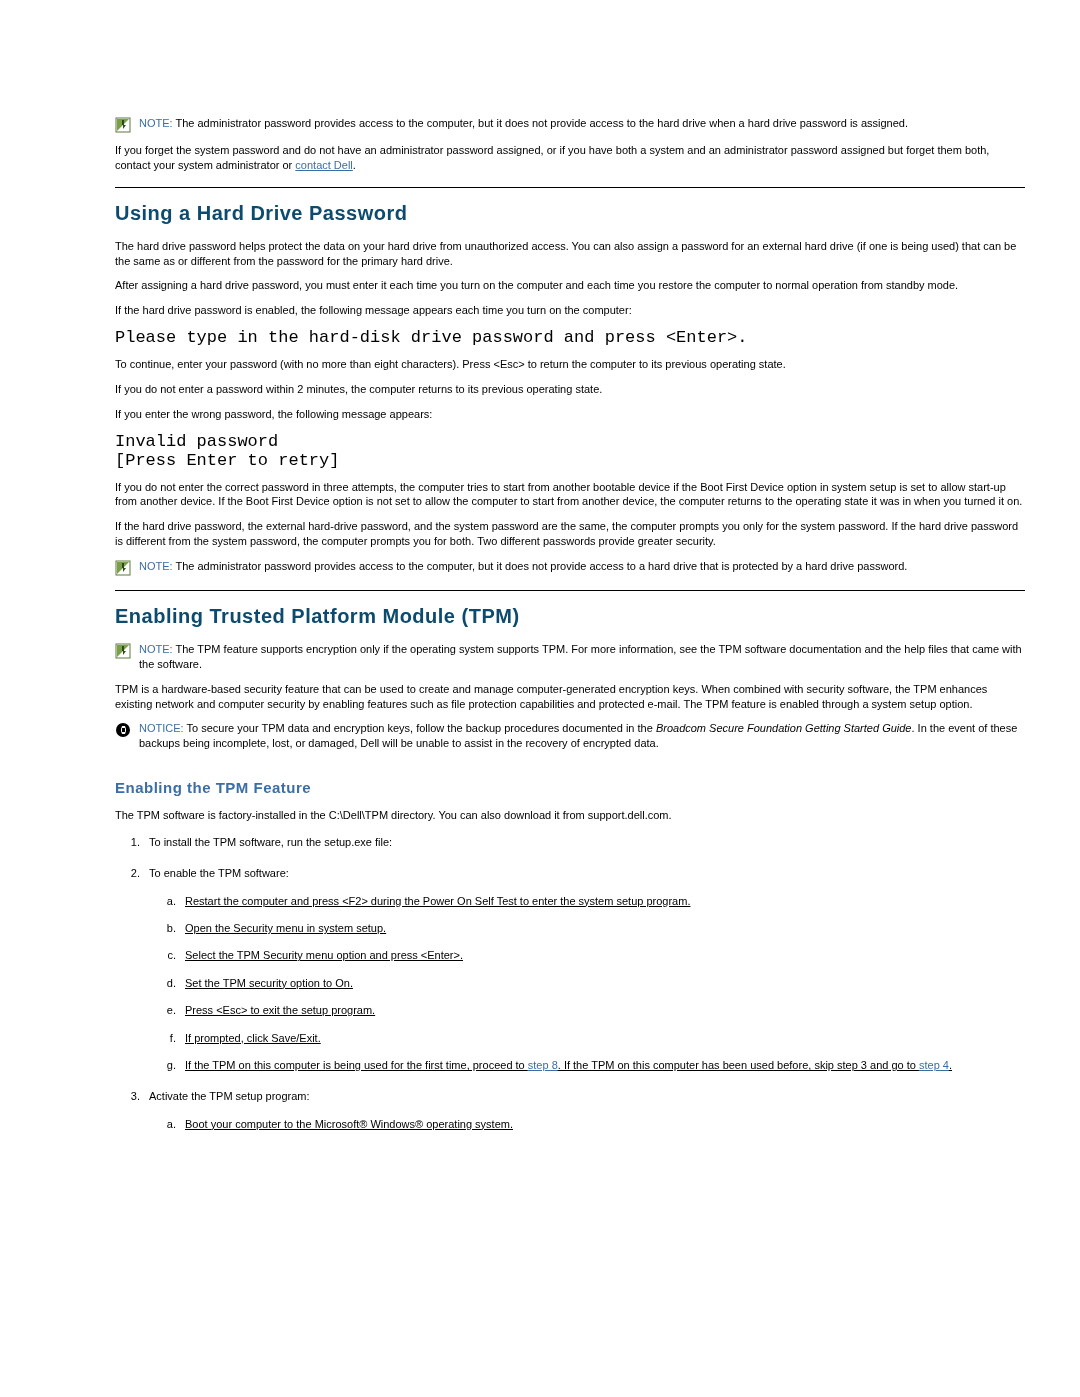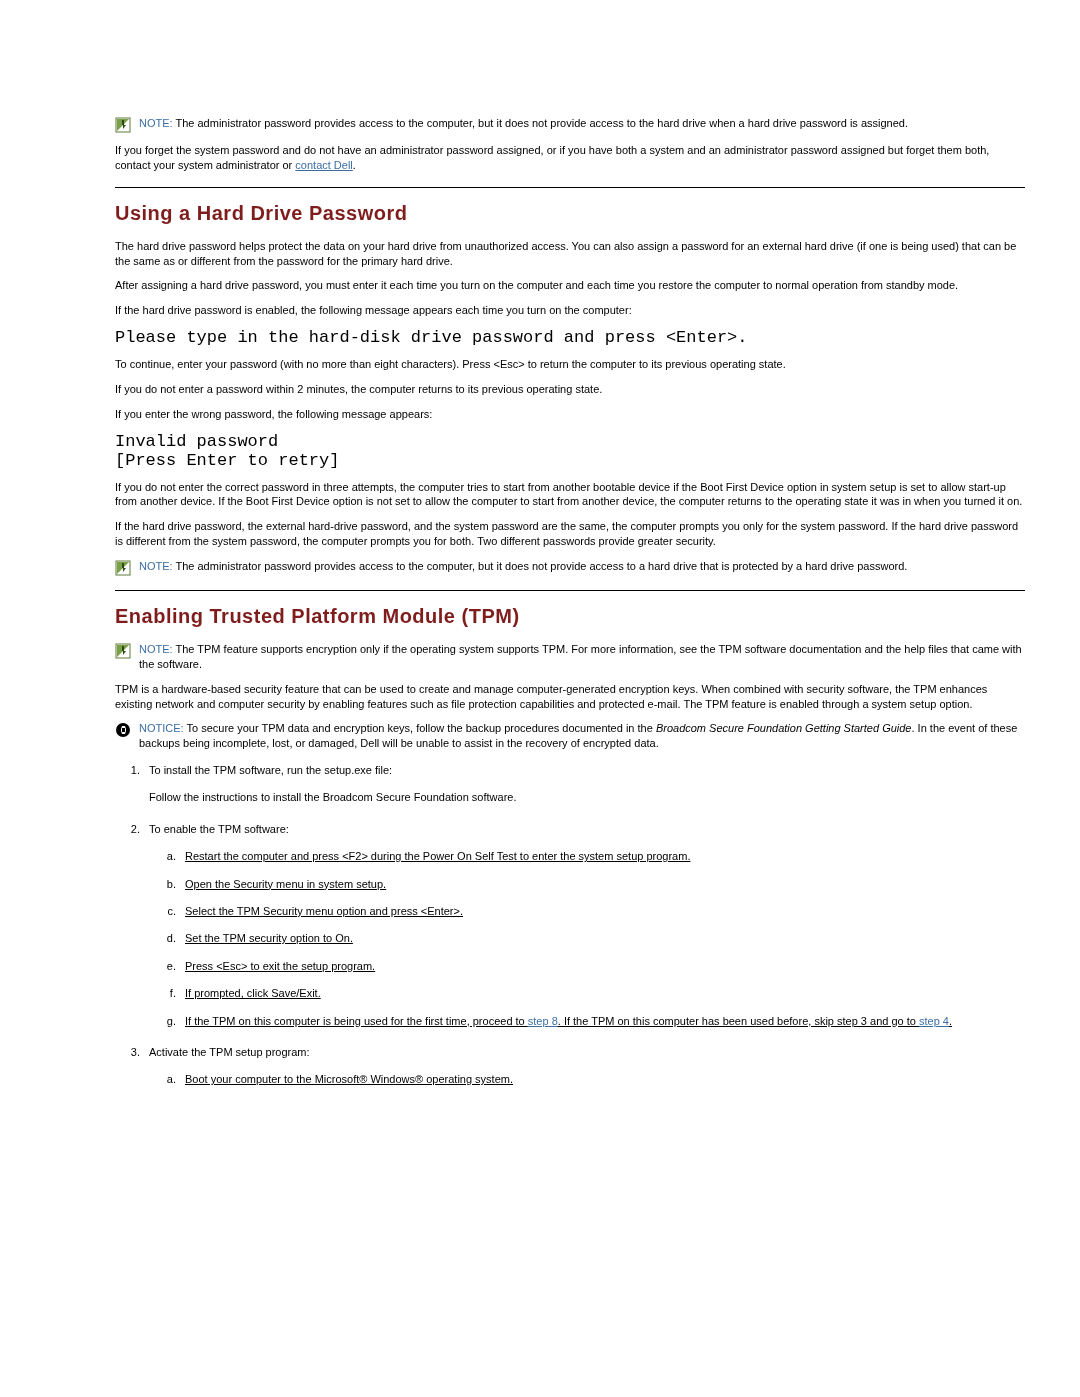--- a/index.html
+++ b/index.html
@@ -42,21 +42,21 @@
   a.link {
     color: #3b6ea5;
     text-decoration: underline;
   }
   hr.rule {
     border: none;
     border-top: 1px solid #000000;
     margin: 14px 0 12px 0;
   }
   h2.sec {
-    color: #7f1d1d;
+    color: #0c4a6e;
     font-family: Verdana, Arial, sans-serif;
     font-size: 20px;
     font-weight: bold;
     letter-spacing: 0.5px;
     margin: 14px 0 14px 0;
   }
   h3.sub {
     color: #3b6ea5;
     font-family: Verdana, Arial, sans-serif;
     font-size: 15px;
@@ -177,26 +177,27 @@
         <circle cx="8" cy="8" r="7" fill="#000000"></circle>
         <path d="M7 4 L10 4 L11 7 L11 9 L10 12 L7 12 L6 9 L6 7 Z" fill="#ffffff"></path>
         <path d="M7 6 L10 6 L10 10 L7 10 Z" fill="#000000"></path>
       </svg>
     </div>
     <div class="text-cell">
       <span class="notice-label">NOTICE:</span><span> To secure your TPM data and encryption keys, follow the backup procedures documented in the </span><span class="italic">Broadcom Secure Foundation Getting Started Guide</span><span>. In the event of these backups being incomplete, lost, or damaged, Dell will be unable to assist in the recovery of encrypted data.</span>
     </div>
   </div>
 
-
+  <h3 class="sub">Enabling the TPM Feature</h3>
+
+  <p class="body">The TPM software is factory-installed in the C:\Dell\TPM directory. You can also download it from support.dell.com.</p>
 
   <ol class="toplist">
     <li>
       <span class="li-text">To install the TPM software, run the setup.exe file:</span>
-      <div class="li-extra">Follow the instructions to install the Broadcom Secure Foundation software.</div>
     </li>
     <li>
       <span class="li-text">To enable the TPM software:</span>
       <ol class="sublist">
         <li>Restart the computer and press &lt;F2&gt; during the Power On Self Test to enter the system setup program.</li>
         <li>Open the Security menu in system setup.</li>
         <li>Select the TPM Security menu option and press &lt;Enter&gt;.</li>
         <li>Set the TPM security option to On.</li>
         <li>Press &lt;Esc&gt; to exit the setup program.</li>
         <li>If prompted, click Save/Exit.</li>

